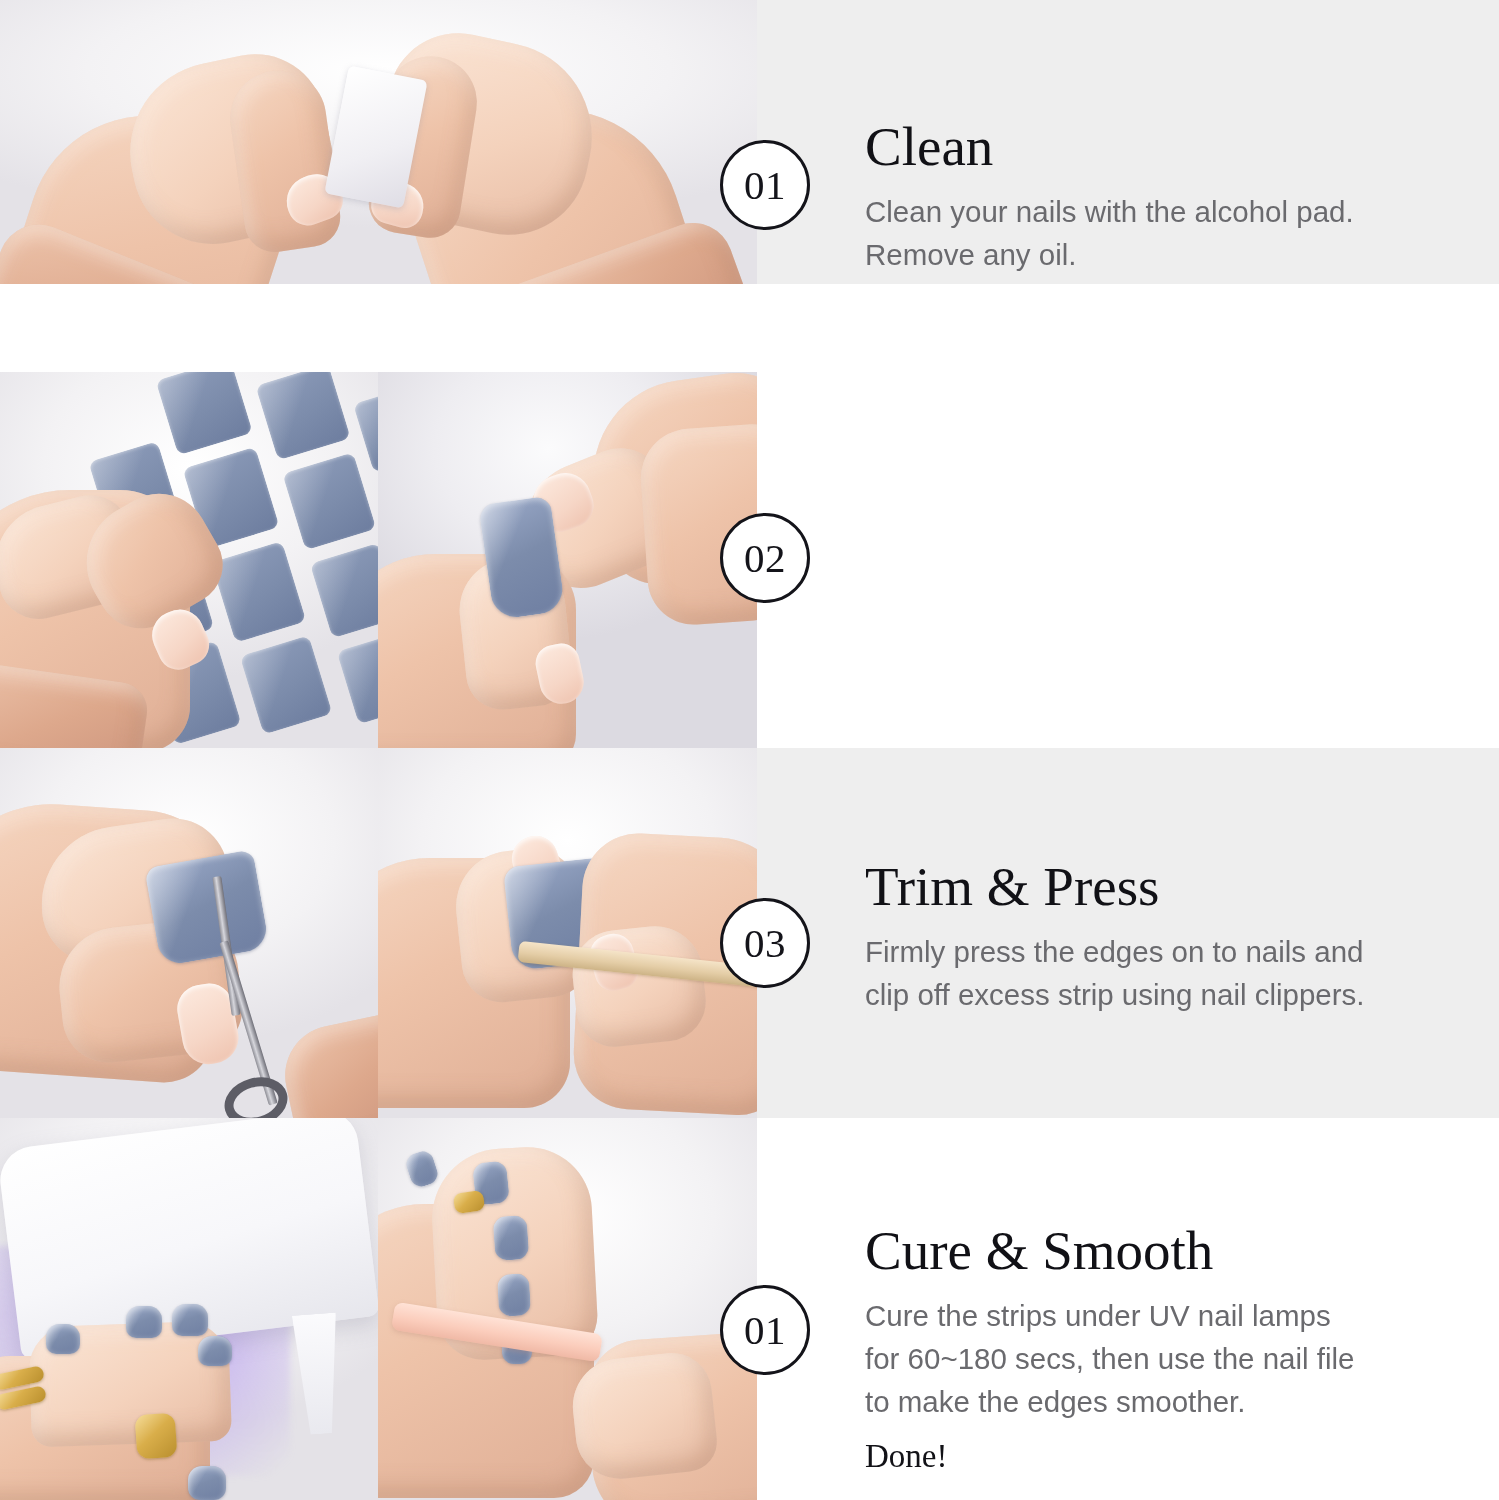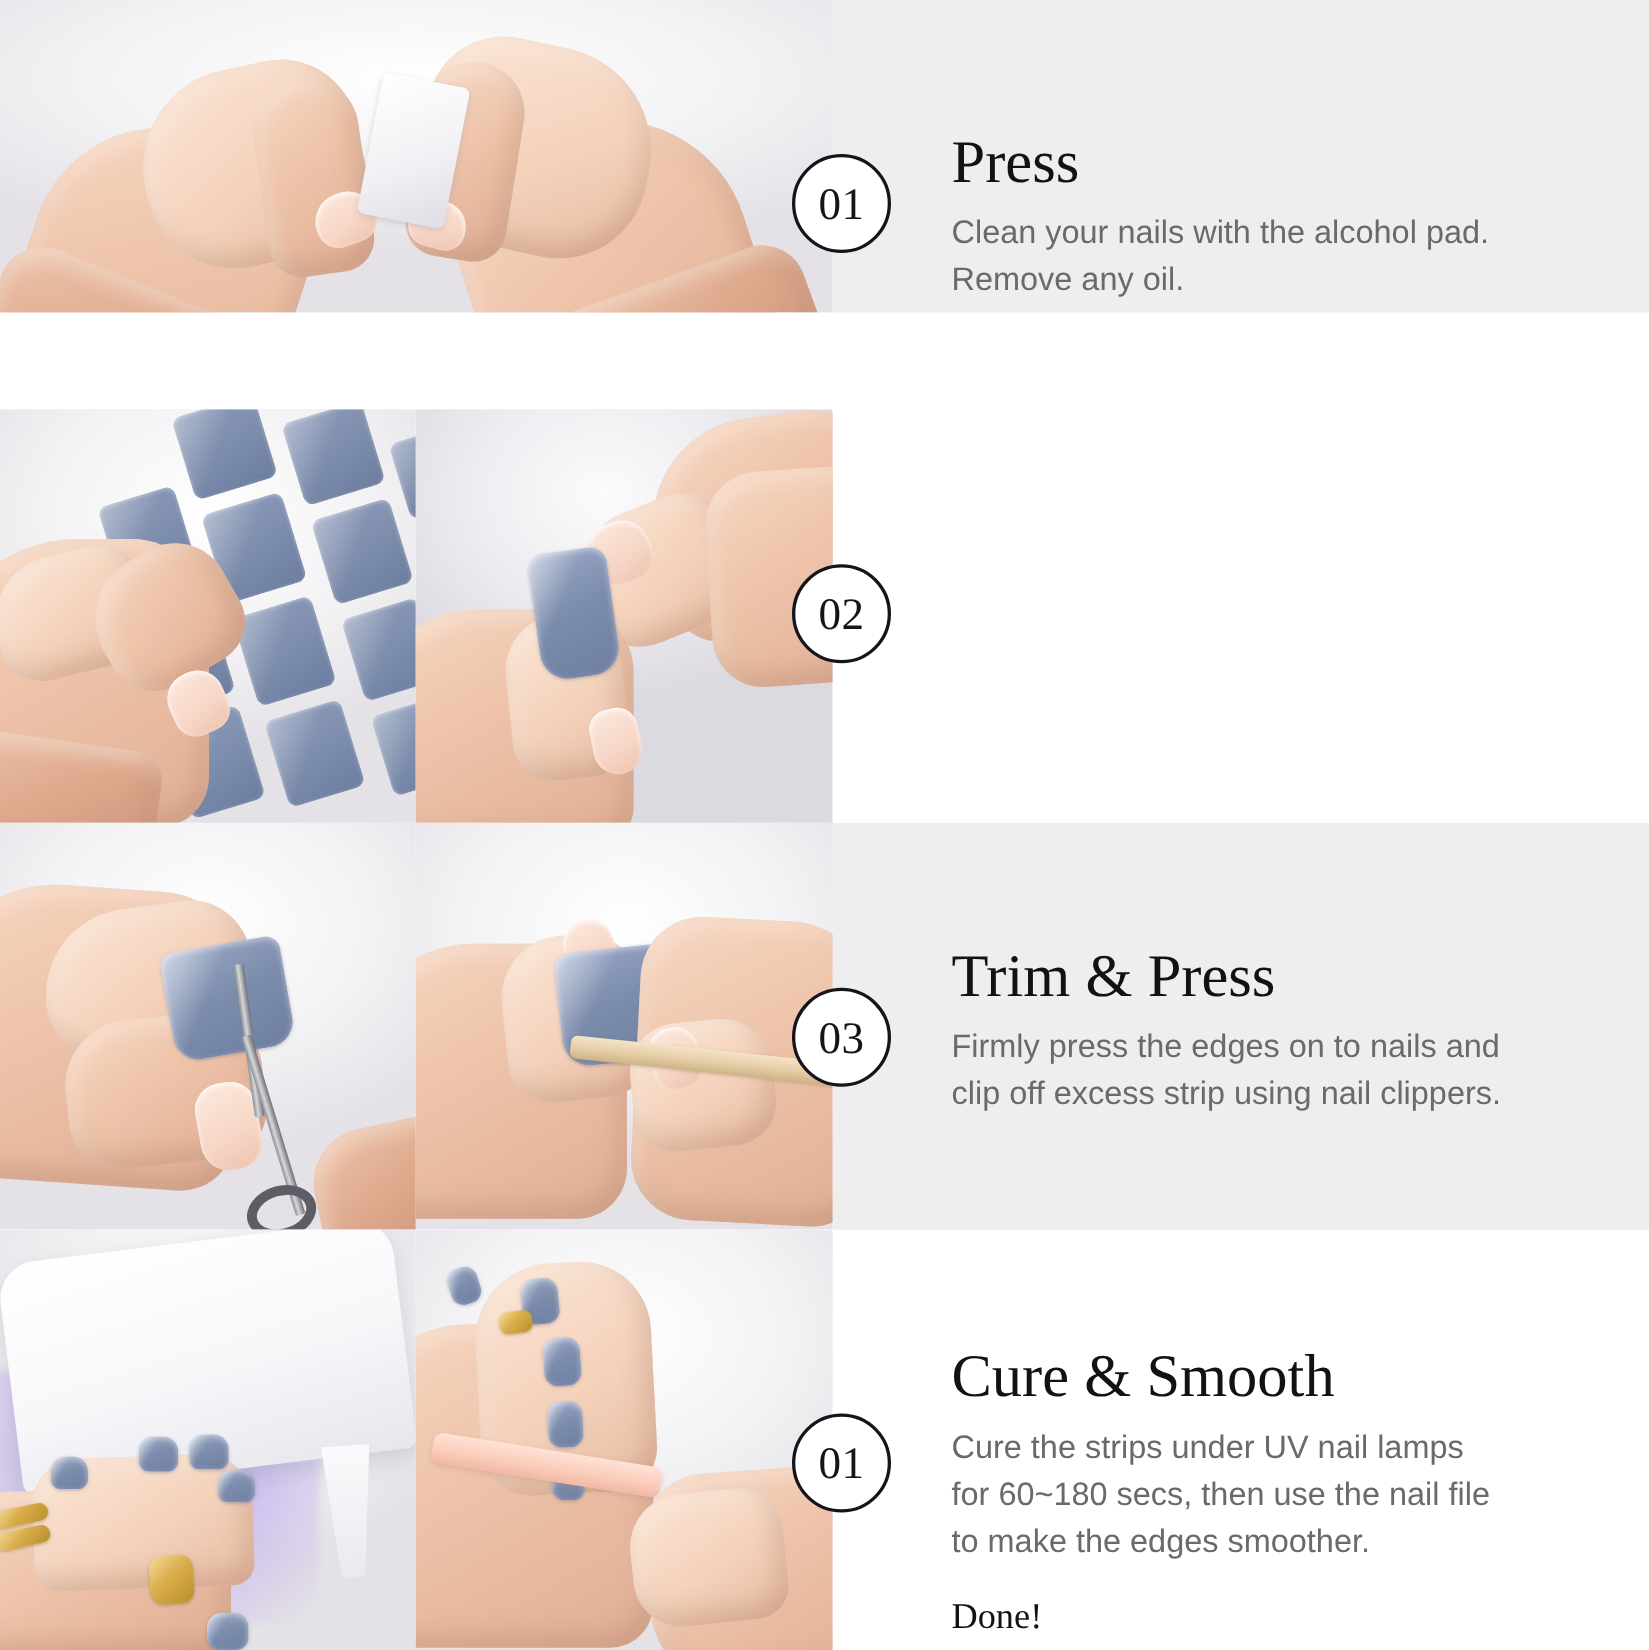--- a/index.html
+++ b/index.html
@@ -203,21 +203,21 @@
     line-height: 1.46;
     color: #6a6a6e;
     margin-top: 14px;
     white-space: pre-line;
   }
   .step-done {
     font-family: "Liberation Serif", serif;
     font-size: 33px;
     line-height: 1.2;
     color: #121217;
-    margin-top: 28px;
+    margin-top: 14px;
   }
 </style>
 </head>
 <body>
 
 <div id="sheet">
 
   <section class="step-row bg-gray" id="row-1">
 
     <div class="photo-strip">
@@ -239,21 +239,21 @@
         <div class="skin dark" style="left:-20px; top:250px; width:230px; height:150px; border-radius:40px; transform:rotate(22deg);"></div>
         <div class="skin dark" style="left:500px; top:250px; width:250px; height:150px; border-radius:40px; transform:rotate(-20deg);"></div>
       </div>
     </div>
 
     <div class="step-badge" style="left:720px; top:140px;">
       <span>01</span>
     </div>
 
     <div class="step-text" style="top:118px;">
-      <h2 class="step-title">Press</h2>
+      <h2 class="step-title">Clean</h2>
       <p class="step-desc">Clean your nails with the alcohol pad.
 Remove any oil.</p>
     </div>
   </section>
 
   <section class="step-row bg-white" id="row-2">
 
     <div class="photo-strip">
 
       <div class="photo half-l">

